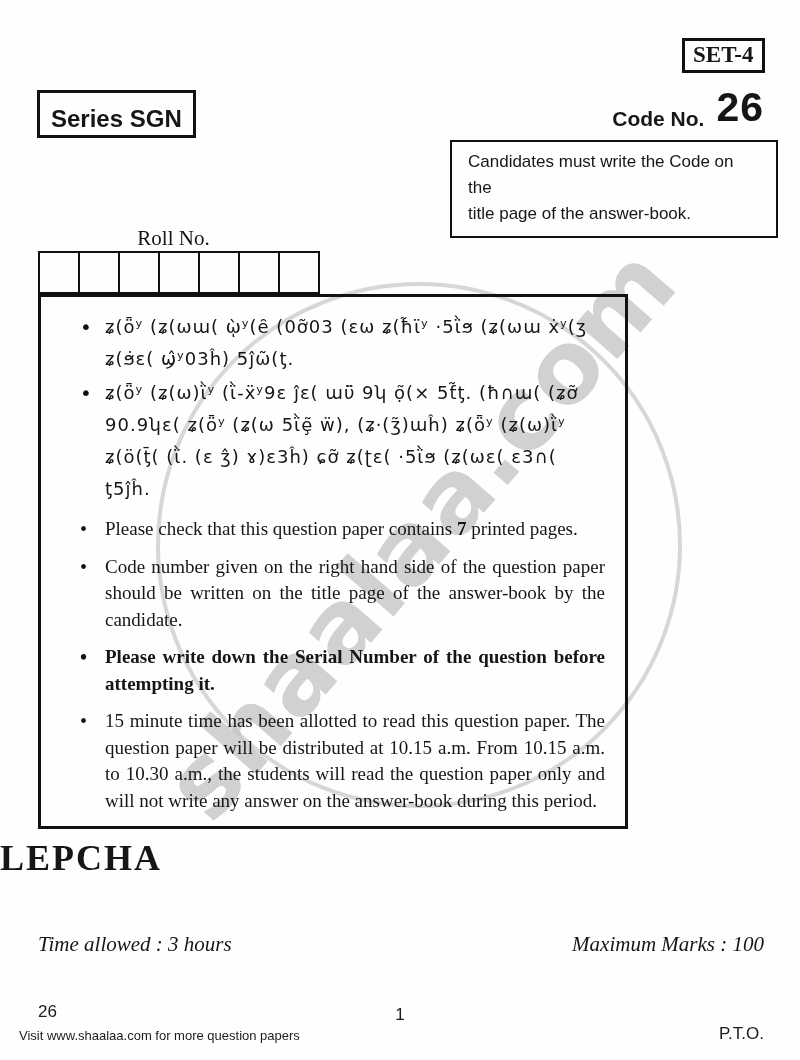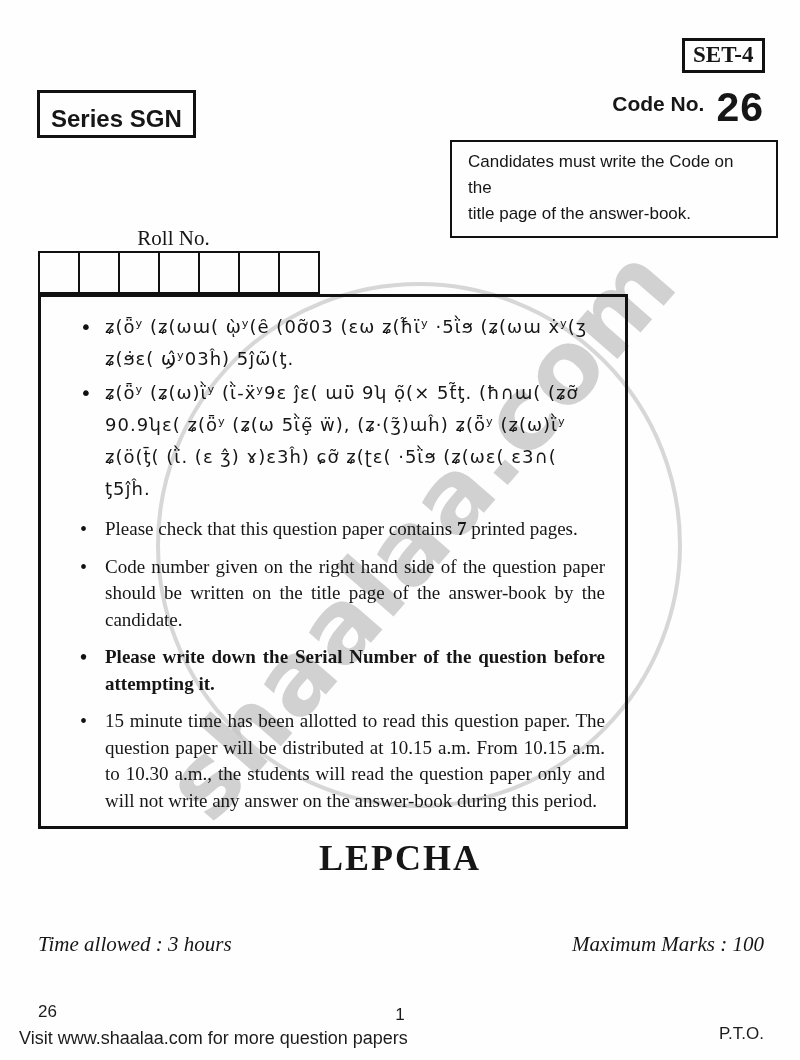--- a/index.html
+++ b/index.html
@@ -34,21 +34,21 @@
     font-weight:bold;font-size:23px;text-align:center;
   }
   .series-badge{
     position:absolute;left:37px;top:90px;
     border:3px solid #111;padding:12px 11px 2px;
     font-family:"Liberation Sans", sans-serif;
     font-weight:bold;font-size:24px;
   }
   .code-line{
     position:absolute;right:36px;top:84px;
-    display:flex;align-items:flex-start;gap:12px;
+    display:flex;align-items:flex-end;gap:12px;
     font-family:"Liberation Sans", sans-serif;font-weight:bold;
   }
   .code-line .lbl{font-size:21px;padding-top:8px;}
   .code-line .val{font-size:41px;letter-spacing:1px;}
   .candidates-box{
     position:absolute;left:450px;top:140px;width:292px;
     border:2px solid #111;padding:7px 16px 9px;
     font-family:"Liberation Sans", sans-serif;
     font-size:17px;line-height:26px;
   }
@@ -79,35 +79,35 @@
   }
   .eng{
     font-size:19px;line-height:26.5px;
     text-align:justify;margin:11px 0 0;
   }
   .eng.bold{font-weight:bold;}
   .eng .b{font-weight:bold;}
   
   .subject-title{
     position:absolute;left:0;top:837px;width:100%;
-    text-align:center;font-weight:bold;font-size:36px;letter-spacing:2px;
+    font-weight:bold;font-size:36px;letter-spacing:2px;
   }
   .tm-row{
     position:absolute;left:38px;top:932px;width:726px;
     display:flex;justify-content:space-between;
     font-style:italic;font-size:21px;
   }
   
   .footer-code,.footer-page,.footer-pto,.visit-line{
     font-family:"Liberation Sans", sans-serif;font-size:17px;color:#1c1c1c;
   }
   .footer-code{position:absolute;left:38px;top:1002px;}
   .footer-page{position:absolute;left:0;top:1005px;width:100%;text-align:center;}
   .footer-pto{position:absolute;right:36px;top:1002px;margin-top:22px;}
-  .visit-line{position:absolute;left:19px;top:1028px;font-size:18px;text-align:right;}
+  .visit-line{position:absolute;left:19px;top:1028px;font-size:13px;text-align:right;}
 </style>
 </head>
 <body>
 
 <div class="page">
 
   <div class="wm-circle"></div>
   <div class="wm-text">shaalaa.com</div>
 
   <div class="content">

